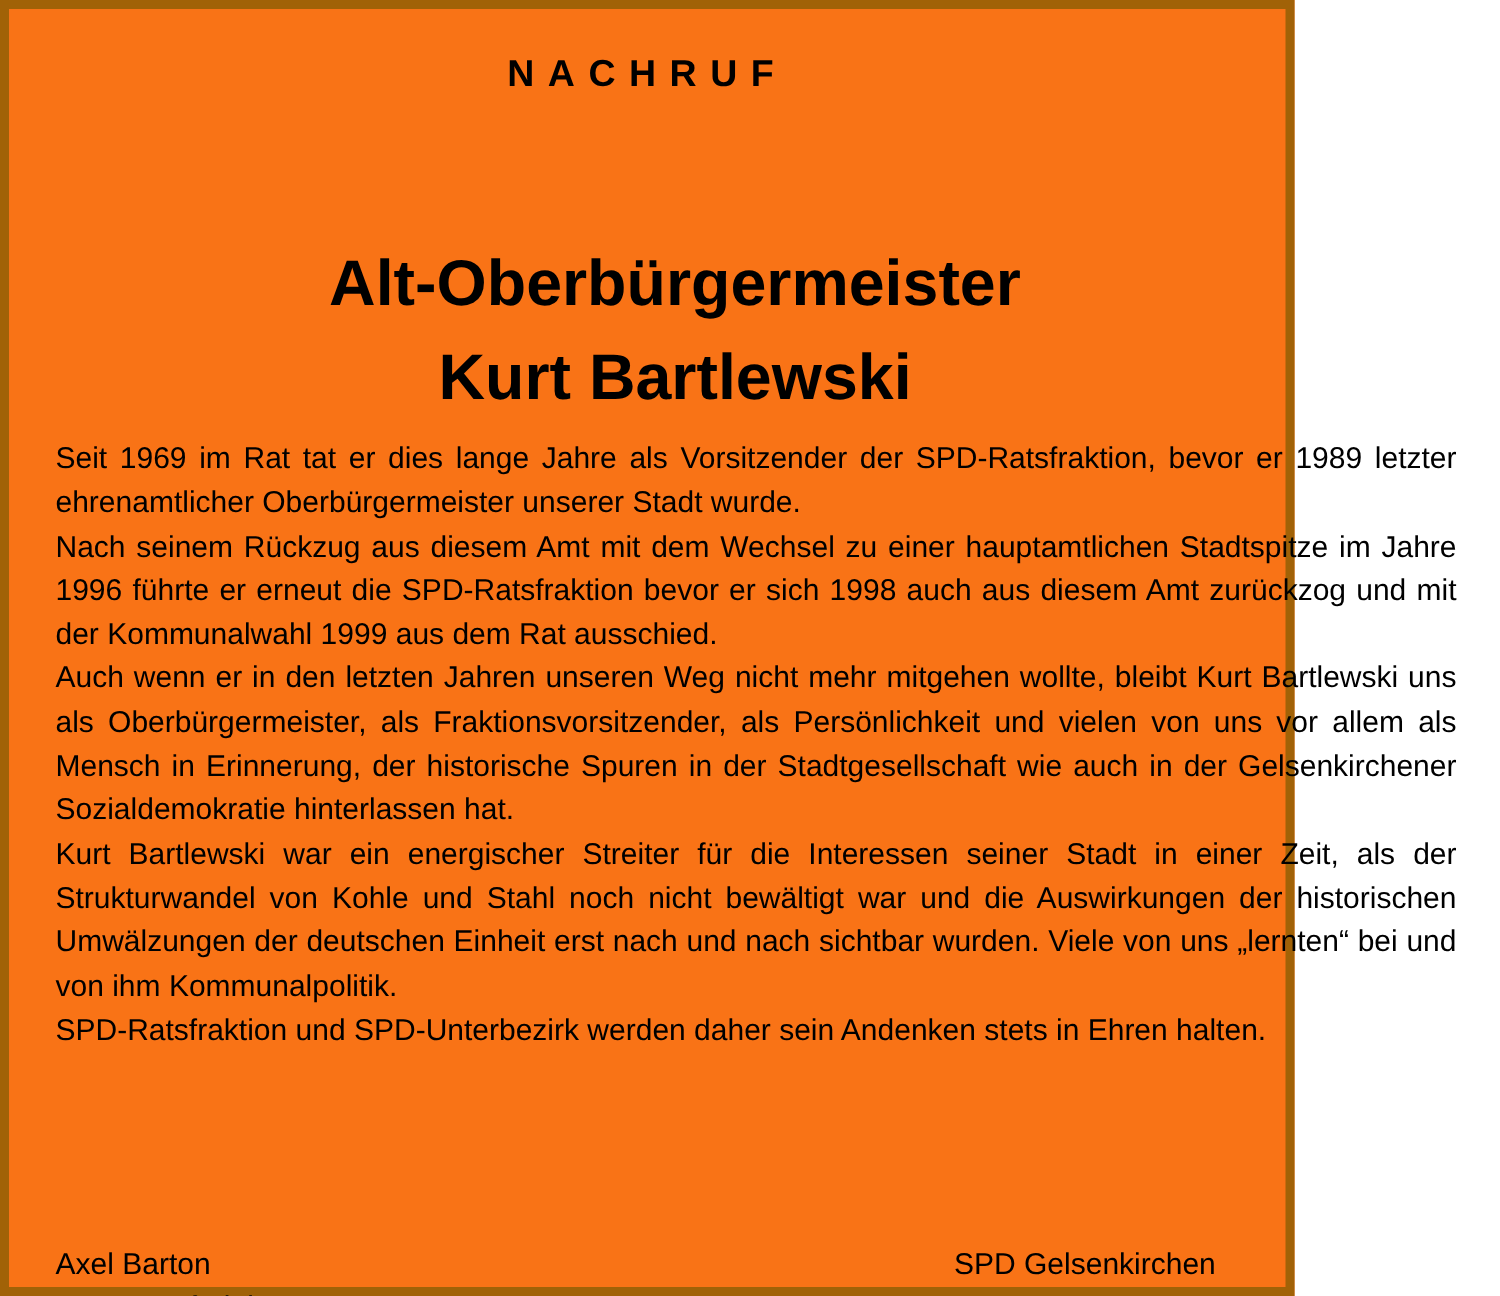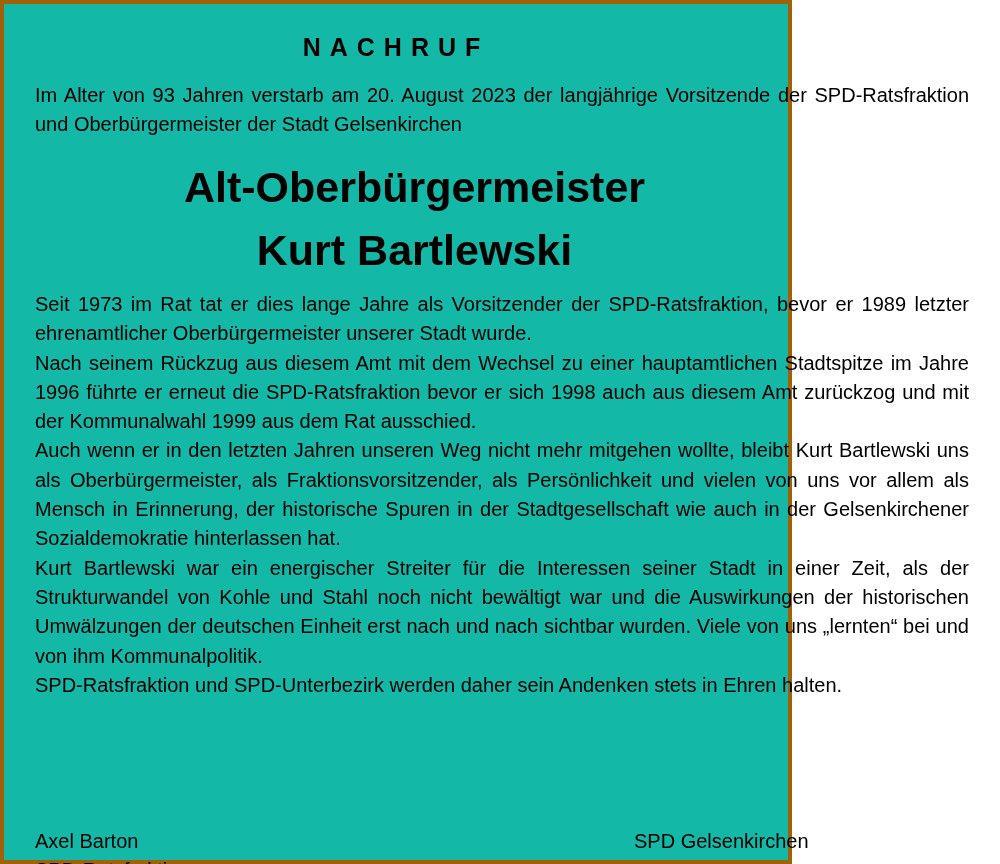--- a/index.html
+++ b/index.html
@@ -1,22 +1,22 @@
 <!DOCTYPE html>
 <html><head>
   <meta charset="utf-8">
   <style>
     html, body { margin: 0; padding: 0; background: #ffffff; }
     body { width: 1000px; height: 864px; overflow: hidden; }
     .frame {
       position: absolute; left: 0; top: 0;
-      width: 792px; height: 864px;
+      width: 863px; height: 864px;
       box-sizing: border-box;
-      border: 4px solid #a16207;
-      background: #14b8a6;
+      border: 6px solid #a16207;
+      background: #f97316;
       font-family: "Liberation Sans", sans-serif;
       color: #000000;
     }
     .title {
       position: absolute; left: 0; right: 0; top: 28px;
       text-align: center;
       font-weight: bold; font-size: 25px;
       letter-spacing: 9px;
       line-height: 30px;
     }
@@ -45,29 +45,28 @@
     .sig-left { left: 31px; }
     .sig-right { left: 630px; }
     .sig div { white-space: nowrap; }
   </style>
 </head>
 <body>
 
 <div class="frame">
   <div class="title">NACHRUF</div>
 
-  <div class="intro">Im Alter von 93 Jahren verstarb am 20. August 2023 der langjährige Vorsitzende der SPD-Ratsfraktion und Oberbürgermeister der Stadt Gelsenkirchen</div>
 
   <div class="headline">
     <div>Alt-Oberbürgermeister</div>
     <div>Kurt Bartlewski</div>
   </div>
 
   <div class="body-text">
-    <p>Seit 1973 im Rat tat er dies lange Jahre als Vorsitzender der SPD-Ratsfraktion, bevor er 1989 letzter ehrenamtlicher Oberbürgermeister unserer Stadt wurde.</p>
+    <p>Seit 1969 im Rat tat er dies lange Jahre als Vorsitzender der SPD-Ratsfraktion, bevor er 1989 letzter ehrenamtlicher Oberbürgermeister unserer Stadt wurde.</p>
     <p>Nach seinem Rückzug aus diesem Amt mit dem Wechsel zu einer hauptamtlichen Stadtspitze im Jahre 1996 führte er erneut die SPD-Ratsfraktion bevor er sich 1998 auch aus diesem Amt zurückzog und mit der Kommunalwahl 1999 aus dem Rat ausschied.</p>
     <p>Auch wenn er in den letzten Jahren unseren Weg nicht mehr mitgehen wollte, bleibt Kurt Bartlewski uns als Oberbürgermeister, als Fraktionsvorsitzender, als Persönlichkeit und vielen von uns vor allem als Mensch in Erinnerung, der historische Spuren in der Stadtgesellschaft wie auch in der Gelsenkirchener Sozialdemokratie hinterlassen hat.</p>
     <p>Kurt Bartlewski war ein energischer Streiter für die Interessen seiner Stadt in einer Zeit, als der Strukturwandel von Kohle und Stahl noch nicht bewältigt war und die Auswirkungen der historischen Umwälzungen der deutschen Einheit erst nach und nach sichtbar wurden. Viele von uns „lernten“ bei und von ihm Kommunalpolitik.</p>
     <p>SPD-Ratsfraktion und SPD-Unterbezirk werden daher sein Andenken stets in Ehren halten.</p>
   </div>
 
   <div class="sig sig-left">
     <div>Axel Barton</div>
     <div>SPD-Ratsfraktion</div>
   </div>

